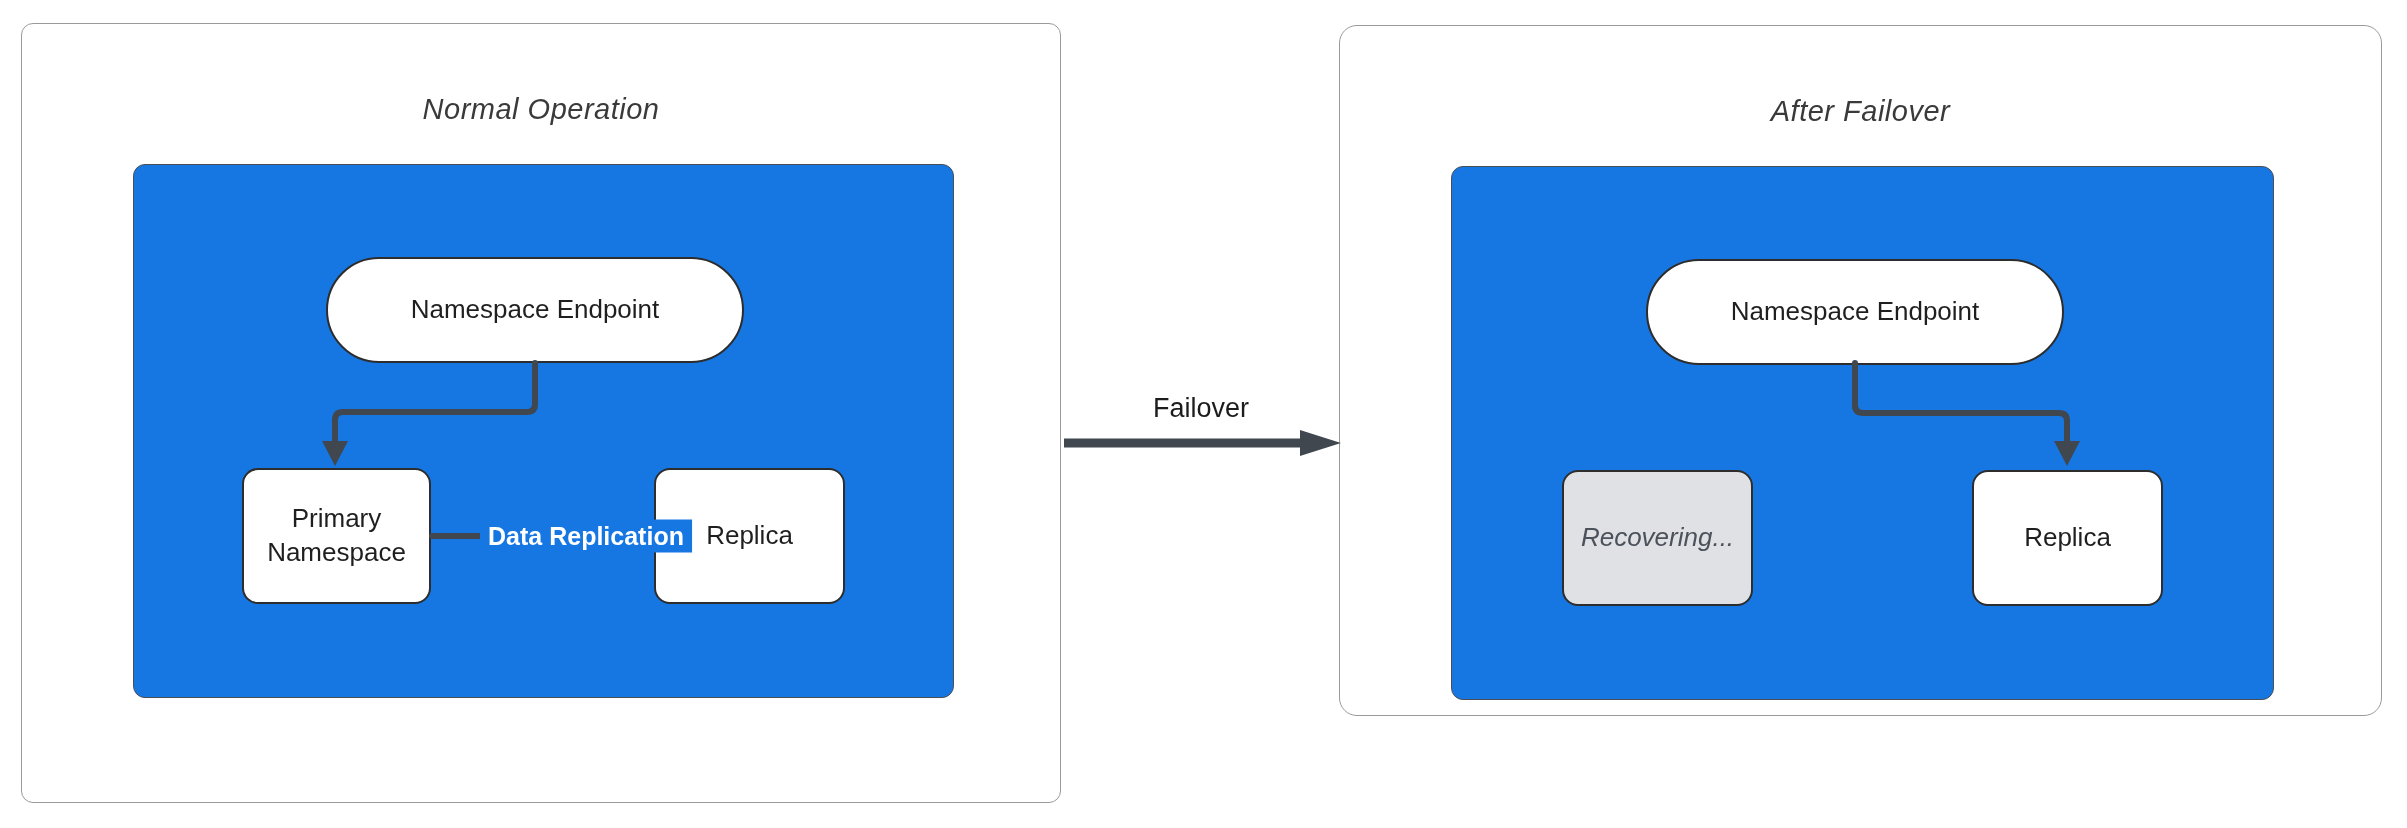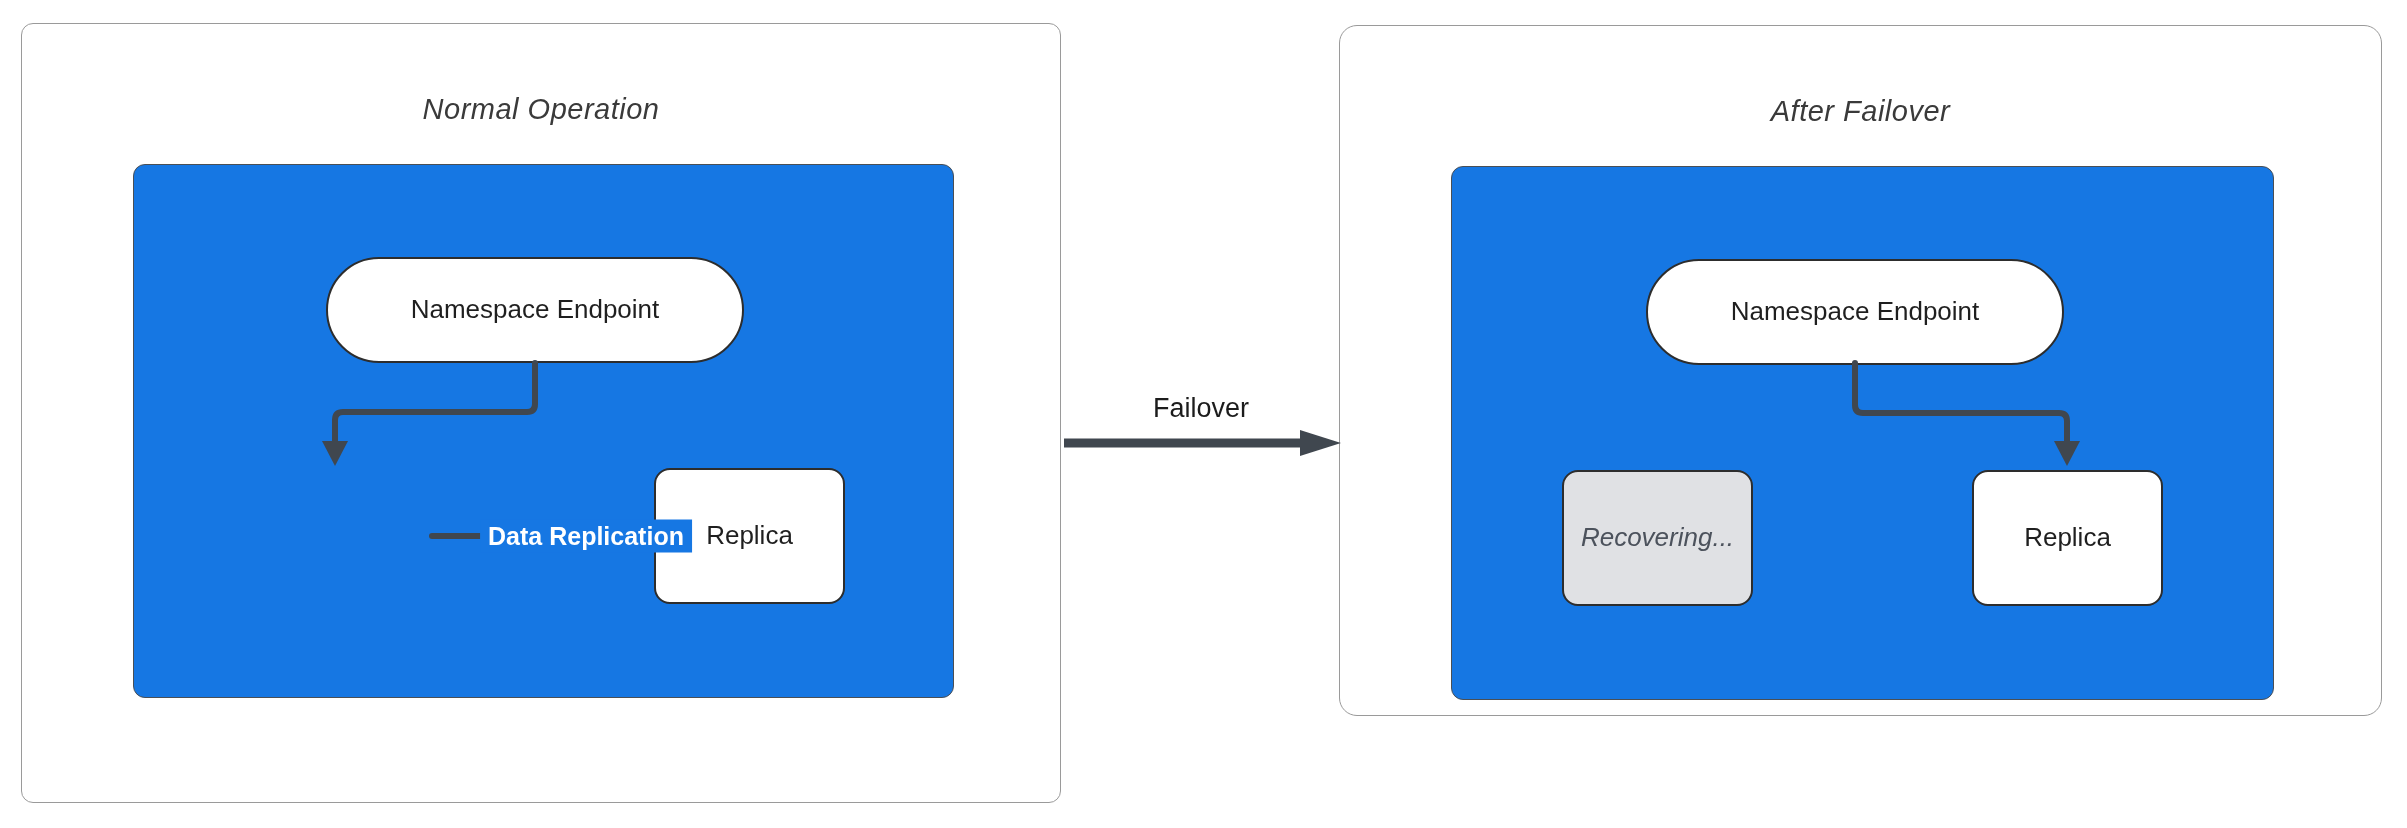--- a/index.html
+++ b/index.html
@@ -98,20 +98,23 @@
 
   <section class="card" style="left:21px; top:23px; width:1040px; height:780px;border-radius:12px;">
     <div class="panel-title" style="top:69px;">Normal Operation</div>
 
     <div class="cluster" style="left:111px; top:140px; width:821px; height:534px;"></div>
 
     <div class="node stadium" style="left:304px; top:233px; width:418px; height:106px;">
       <span>Namespace Endpoint</span>
     </div>
 
+    <div class="node rect" style="left:220px; top:444px; width:189px; height:136px;">
+      <span>Primary Namespace</span>
+    </div>
 
     <div class="node rect" style="left:632px; top:444px; width:191px; height:136px;">
       <span>Replica</span>
     </div>
   </section>
 
   <section class="card" style="left:1339px; top:25px; width:1043px; height:691px;">
     <div class="panel-title" style="top:69px;">After Failover</div>
 
     <div class="cluster" style="left:111px; top:140px; width:823px; height:534px;"></div>

